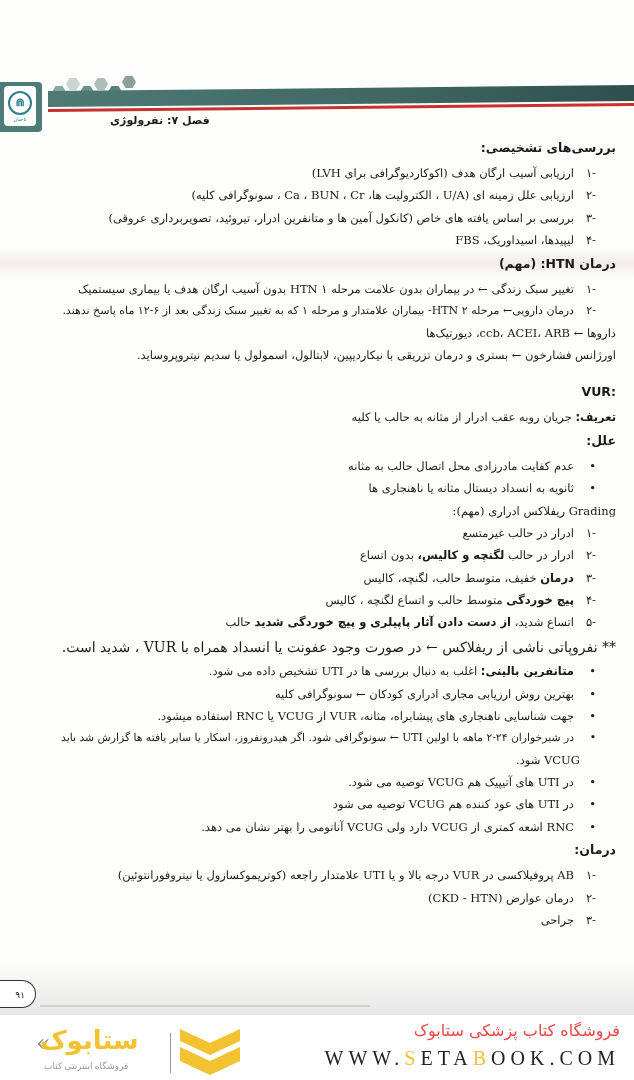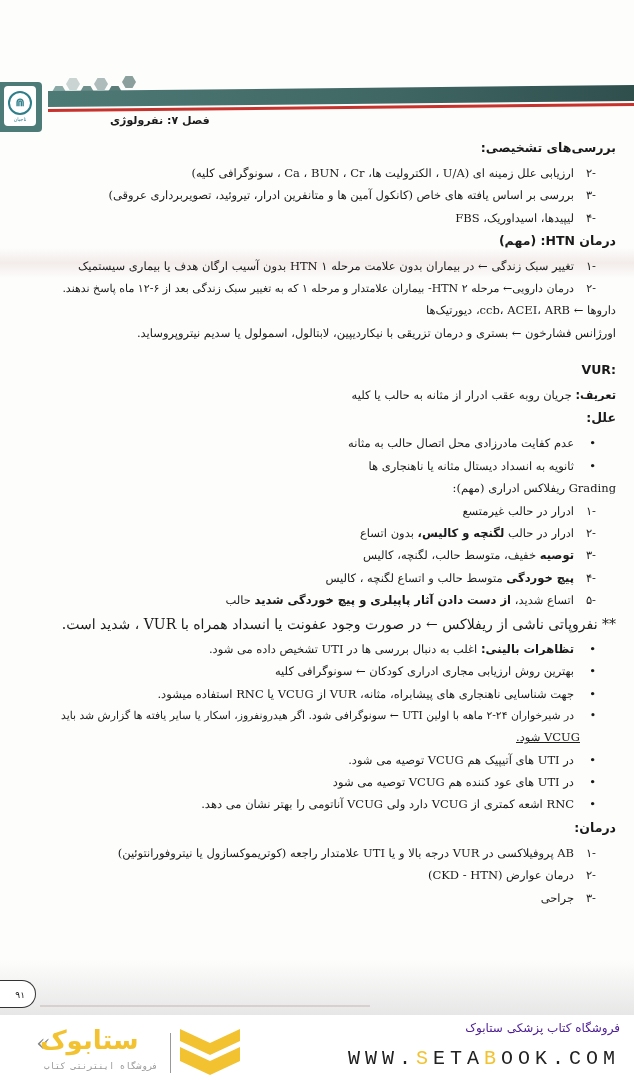--- a/index.html
+++ b/index.html
@@ -51,21 +51,21 @@
   
   .content {
     position: absolute; right: 18px; top: 136px; width: 610px;
     direction: rtl; text-align: right; font-size: 11.5px; line-height: 1.6;
     font-family: "DejaVu Serif", serif;
   }
   .h { font-weight: bold; font-size: 12.5px; font-family: "DejaVu Sans", sans-serif; margin: 2px 0 4px; }
   .row { margin: 0; padding: 2px 0; white-space: nowrap; }
   .num { display: inline-block; width: 22px; padding-right: 6px; }
   .ind1 { padding-right: 14px; }
-  .ind2 { padding-right: 36px; text-decoration: underline; }
+  .ind2 { padding-right: 36px; }
   .bullet::before { content: "•"; display: inline-block; width: 22px; padding-right: 6px; }
   .b { font-weight: bold; font-family: "DejaVu Sans", sans-serif; margin-top: 24px; }
   .sp { height: 14px; }
   .shade {
     position: absolute; left: 0; top: 248px; width: 634px; height: 30px;
     background: linear-gradient(180deg, rgba(240,230,228,0) 0%, rgba(236,224,222,0.6) 50%, rgba(240,230,228,0) 100%);
   }
   .pageno-box {
     position: absolute; left: -10px; top: 980px; width: 46px; height: 28px;
     border: 1px solid #333; border-left: none; border-radius: 0 14px 14px 0;
@@ -74,37 +74,37 @@
   }
   .footline { position: absolute; left: 40px; top: 1005px; width: 330px; height: 2px; background: #d8d0cf; }
   .bottom-shadow {
     position: absolute; left: 0; top: 960px; width: 634px; height: 55px;
     background: linear-gradient(180deg, rgba(255,255,255,0) 0%, rgba(225,225,225,0.8) 100%);
   }
   
   .footer { position: absolute; left: 0; top: 1015px; width: 634px; height: 65px; background: #ffffff; }
   .brand-text {
     position: absolute; right: 14px; top: 6px; direction: rtl; text-align: right;
-    font-family: "DejaVu Sans", sans-serif; font-size: 12px; color: #4c1d95;
+    font-family: "DejaVu Sans", sans-serif; font-size: 16px; color: #ef4444;
   }
   .brand-url {
-    position: absolute; right: 14px; top: 32px; font-family: Liberation Mono, monospace;
+    position: absolute; right: 14px; top: 32px; font-family: Liberation Serif, serif;
     font-size: 20px; letter-spacing: 5px; color: #222;
   }
   .brand-url .hl { color: #f2c230; }
   .logo-chevrons { position: absolute; left: 180px; top: 14px; width: 60px; height: 46px; }
   .logo-divider { position: absolute; left: 170px; top: 18px; width: 1px; height: 40px; background: #999; }
   .logo-word {
     position: absolute; left: 40px; top: 10px; font-size: 26px; font-weight: bold;
     color: #f2c230; font-family: "DejaVu Sans", sans-serif;
   }
   .logo-arrows { position: absolute; left: 36px; top: 14px; font-size: 24px; color: #888; }
   .logo-sub {
     position: absolute; left: 44px; top: 46px; font-size: 9px; color: #999; direction: rtl;
-    font-family: Liberation Mono, monospace;
+    font-family: Liberation Serif, serif;
   }
 </style>
 </head>
 <body>
 
 <div class="page">
   <div class="shade"></div>
 
   <div class="header">
     <div class="hexes">
@@ -121,46 +121,47 @@
       <div class="logo-inner">
         <div class="logo-tooth">⋒</div>
         <div class="logo-text">ناجیان</div>
       </div>
     </div>
   </div>
   <div class="chapter-title">فصل ۷: نفرولوژی</div>
 
   <div class="content">
     <div class="h">بررسی‌های تشخیصی:</div>
+    <div class="row ind1"><span class="num">-۱</span><span>ارزیابی آسیب ارگان هدف (اکوکاردیوگرافی برای LVH)</span></div>
     <div class="row ind1"><span class="num">-۲</span><span>ارزیابی علل زمینه ای (U/A ، الکترولیت ها، Ca ، BUN ، Cr ، سونوگرافی کلیه)</span></div>
     <div class="row ind1"><span class="num">-۳</span><span>بررسی بر اساس یافته های خاص (کانکول آمین ها و متانفرین ادرار، تیروئید، تصویربرداری عروقی)</span></div>
     <div class="row ind1"><span class="num">-۴</span><span>لیپیدها، اسیداوریک، FBS</span></div>
 
     <div class="h">درمان HTN: (مهم)</div>
     <div class="row ind1"><span class="num">-۱</span><span>تغییر سبک زندگی ← در بیماران بدون علامت مرحله ۱ HTN بدون آسیب ارگان هدف یا بیماری سیستمیک</span></div>
     <div class="row ind1" style="font-size:11px"><span class="num">-۲</span><span>درمان دارویی← مرحله ۲ HTN- بیماران علامتدار و مرحله ۱ که به تغییر سبک زندگی بعد از ۶-۱۲ ماه پاسخ ندهند.</span></div>
     <div class="row">داروها ← ccb، ACEI، ARB، دیورتیک‌ها</div>
     <div class="row">اورژانس فشارخون ← بستری و درمان تزریقی با نیکاردیپین، لابتالول، اسمولول یا سدیم نیتروپروساید.</div>
 
     <div class="sp"></div>
     <div class="h">:VUR</div>
     <div class="row"><span class="b">تعریف:</span><span> جریان روبه عقب ادرار از مثانه به حالب یا کلیه</span></div>
     <div class="h">علل:</div>
     <div class="row ind1 bullet">عدم کفایت مادرزادی محل اتصال حالب به مثانه</div>
     <div class="row ind1 bullet">ثانویه به انسداد دیستال مثانه یا ناهنجاری ها</div>
     <div class="row">Grading ریفلاکس ادراری (مهم):</div>
 
     <div class="row ind1"><span class="num">-۱</span><span>ادرار در حالب غیرمتسع</span><span class="b"></span><span></span></div>
     <div class="row ind1"><span class="num">-۲</span><span>ادرار در حالب </span><span class="b">لگنچه و کالیس،</span><span> بدون اتساع</span></div>
-    <div class="row ind1"><span class="num">-۳</span><span></span><span class="b">توصیه</span><span> خفیف، متوسط حالب، لگنچه، کالیس</span></div>
+    <div class="row ind1"><span class="num">-۳</span><span></span><span class="b">درمان</span><span> خفیف، متوسط حالب، لگنچه، کالیس</span></div>
     <div class="row ind1"><span class="num">-۴</span><span></span><span class="b">پیچ خوردگی</span><span> متوسط حالب و اتساع لگنچه ، کالیس</span></div>
     <div class="row ind1"><span class="num">-۵</span><span>اتساع شدید، </span><span class="b">از دست دادن آثار پاپیلری و پیچ خوردگی شدید</span><span> حالب</span></div>
 
     <div class="row" style="font-size:14px">** نفروپاتی ناشی از ریفلاکس ← در صورت وجود عفونت یا انسداد همراه با VUR ، شدید است.</div>
-    <div class="row ind1 bullet"><span class="b">تظاهرات بالینی:</span><span> اغلب به دنبال بررسی ها در UTI تشخیص داده می شود.</span></div>
+    <div class="row ind1 bullet"><span class="b">متانفرین بالینی:</span><span> اغلب به دنبال بررسی ها در UTI تشخیص داده می شود.</span></div>
     <div class="row ind1 bullet">بهترین روش ارزیابی مجاری ادراری کودکان ← سونوگرافی کلیه</div>
     <div class="row ind1 bullet">جهت شناسایی ناهنجاری های پیشابراه، مثانه، VUR از VCUG یا RNC استفاده میشود.</div>
     <div class="row ind1 bullet" style="font-size:10.8px">در شیرخواران ۲۴-۲ ماهه با اولین UTI ← سونوگرافی شود. اگر هیدرونفروز، اسکار یا سایر یافته ها گزارش شد باید</div>
     <div class="row ind2">VCUG شود.</div>
     <div class="row ind1 bullet">در UTI های آتیپیک هم VCUG توصیه می شود.</div>
     <div class="row ind1 bullet">در UTI های عود کننده هم VCUG توصیه می شود</div>
     <div class="row ind1 bullet">RNC اشعه کمتری از VCUG دارد ولی VCUG آناتومی را بهتر نشان می دهد.</div>
 
     <div class="h">درمان:</div>
     <div class="row ind1"><span class="num">-۱</span><span>AB پروفیلاکسی در VUR درجه بالا و یا UTI علامتدار راجعه (کوتریموکسازول یا نیتروفورانتوئین)</span></div>

